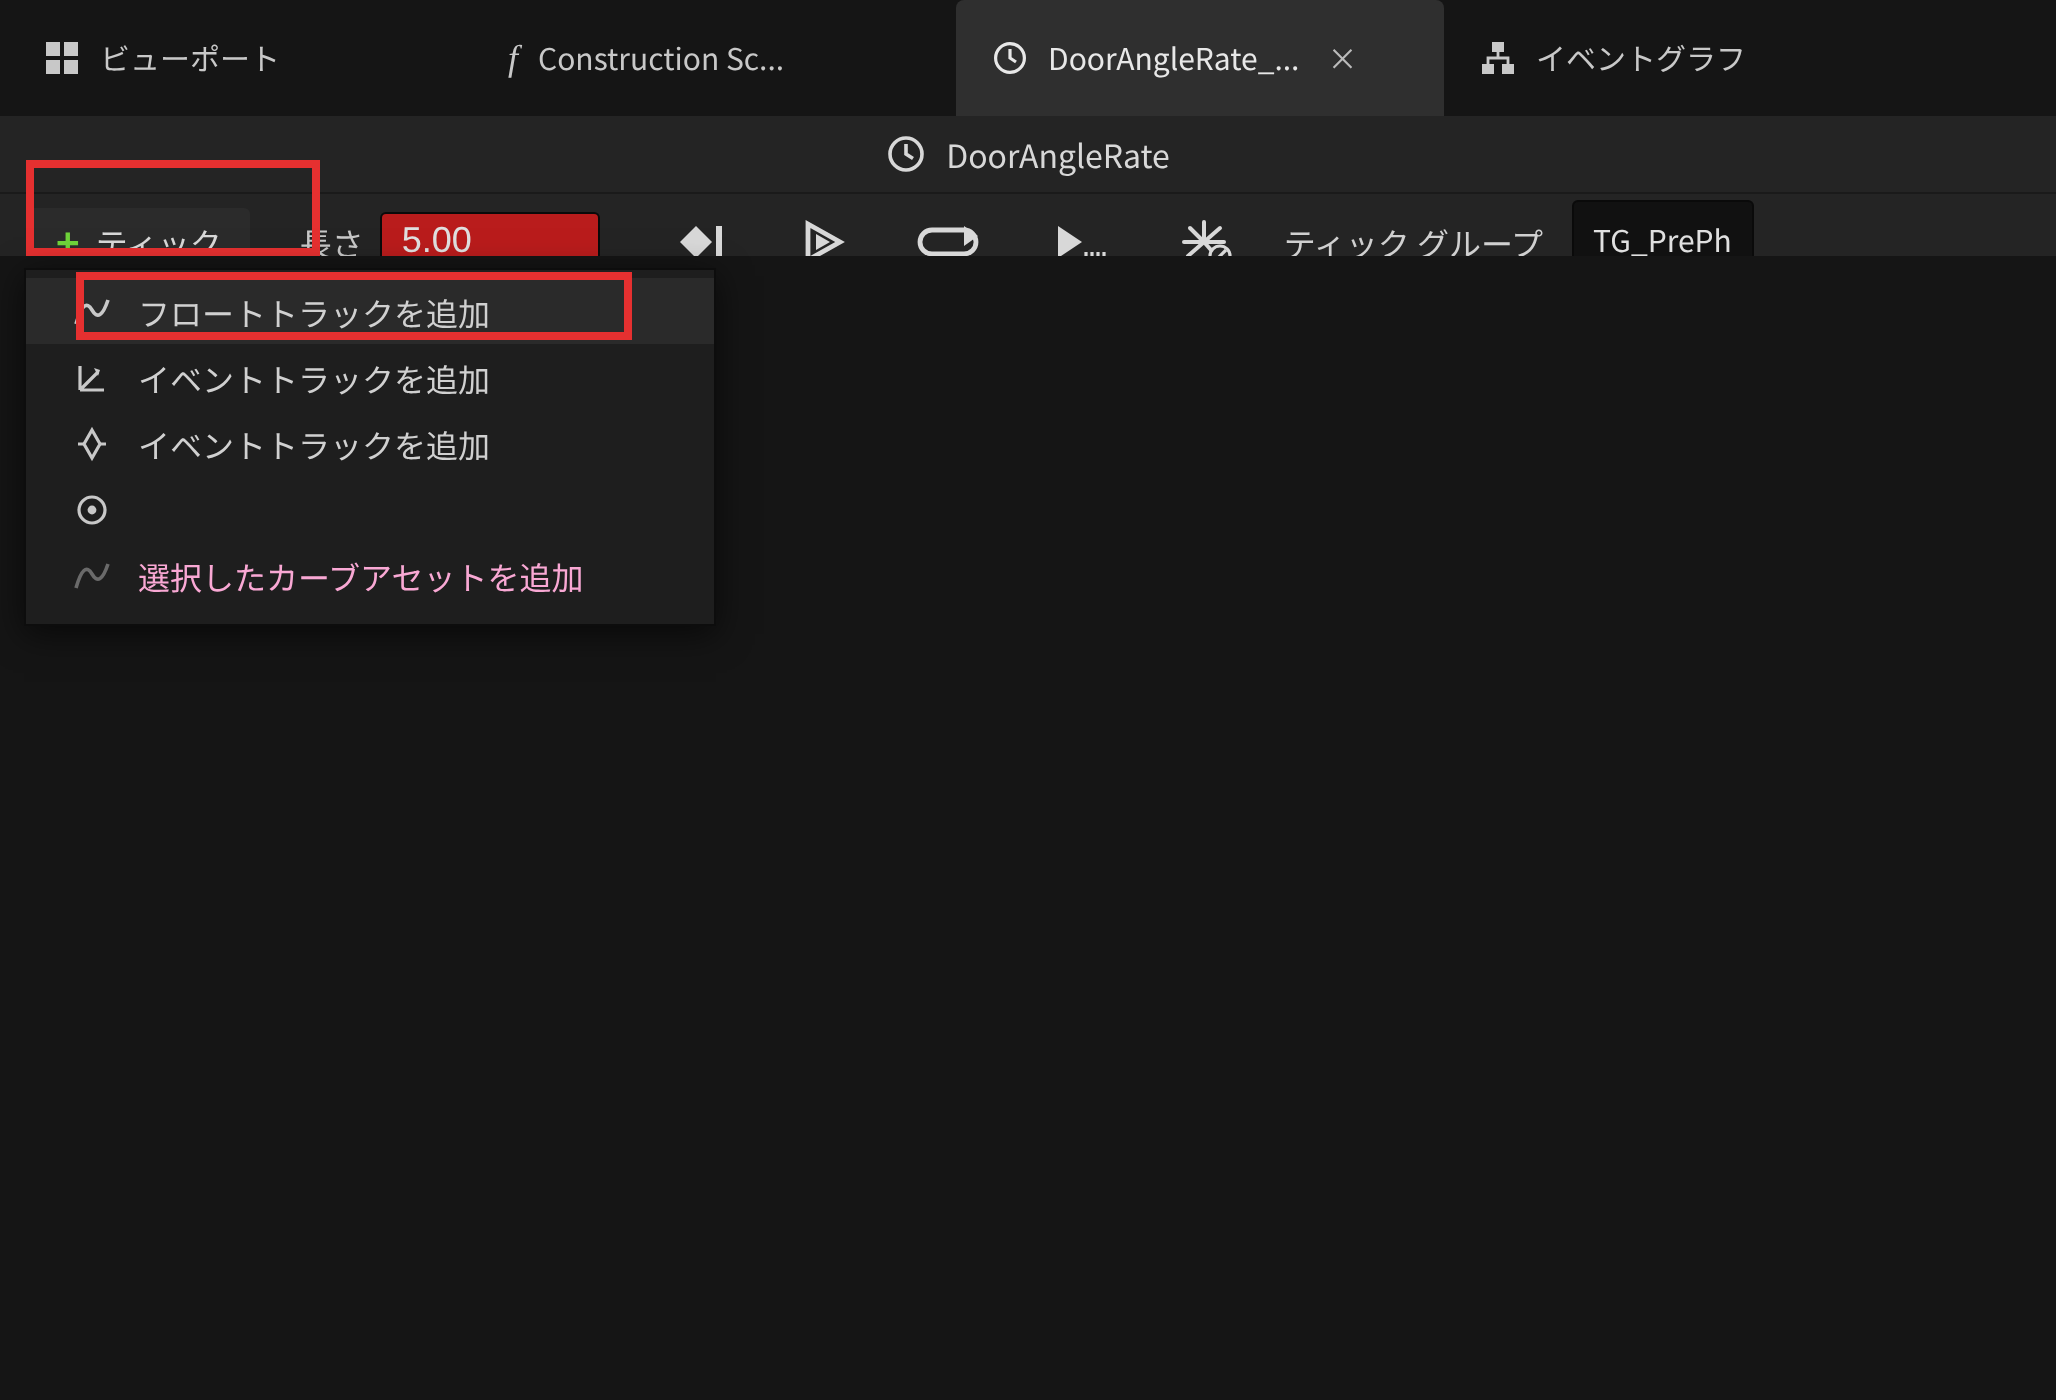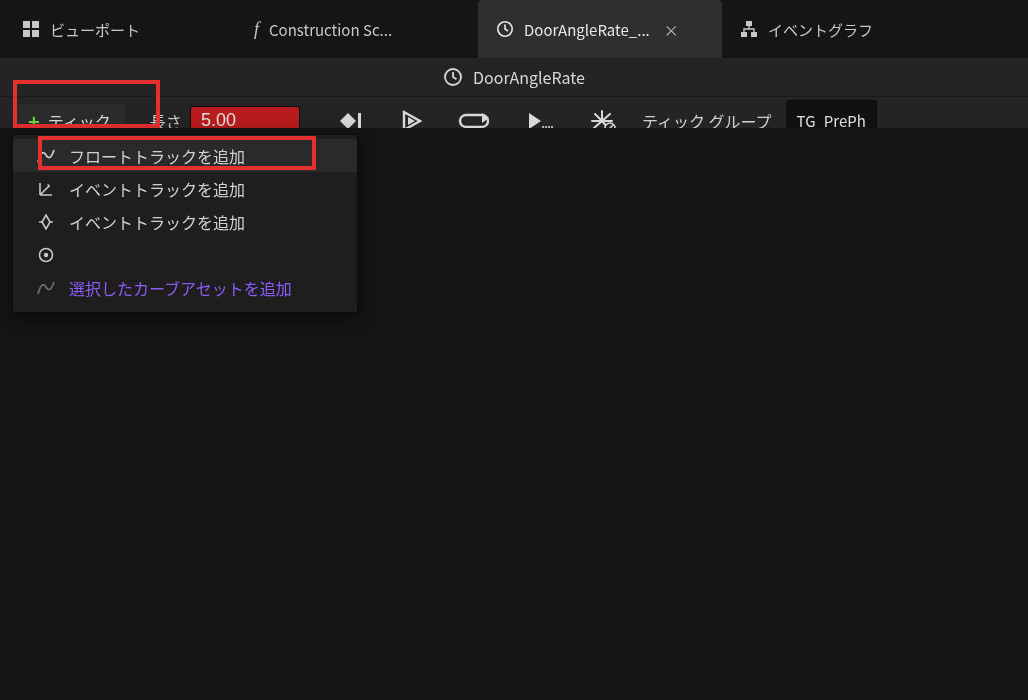--- a/index.html
+++ b/index.html
@@ -134,21 +134,21 @@
     display: flex;
     align-items: center;
     gap: 14px;
     height: 33px;
     padding: 0 20px 0 24px;
     font-size: 16px;
     color: #d0d0d0;
     cursor: pointer;
     position: relative;
   }
-  .menu-item.disabled { color: #8b5cf6; cursor: default; }
+  .menu-item.disabled { color: #f9a8d4; cursor: default; }
   .menu-item.hl { background: #2a2a2a; }
   .menu-item svg { flex: 0 0 auto; }
 
   
   .content {
     position: absolute; left:0; right:0; top:128px; bottom:0;
     background: #151515;
   }
 </style>
 </head>

